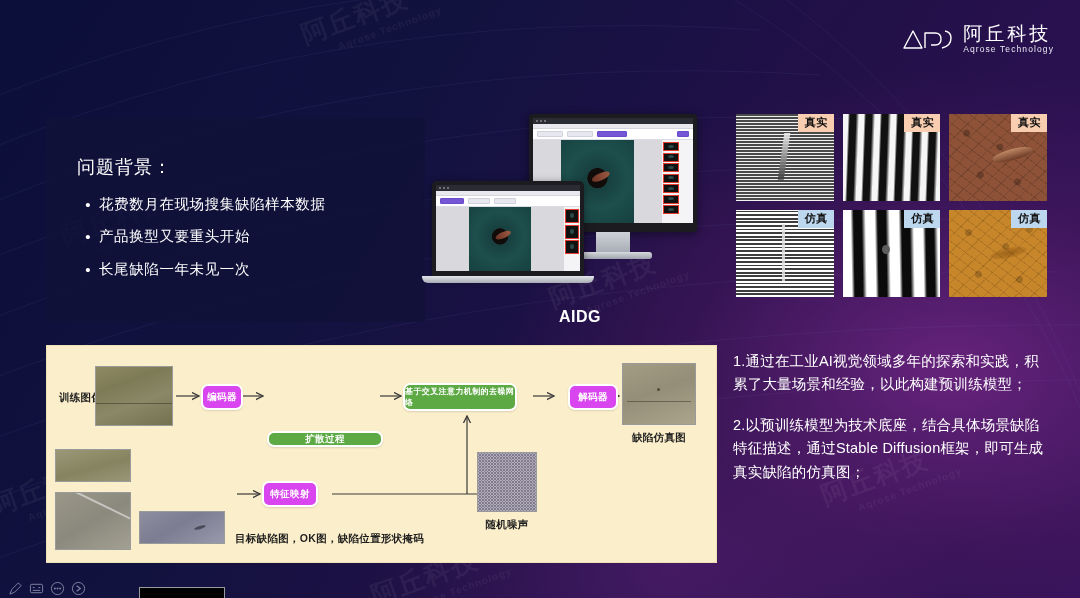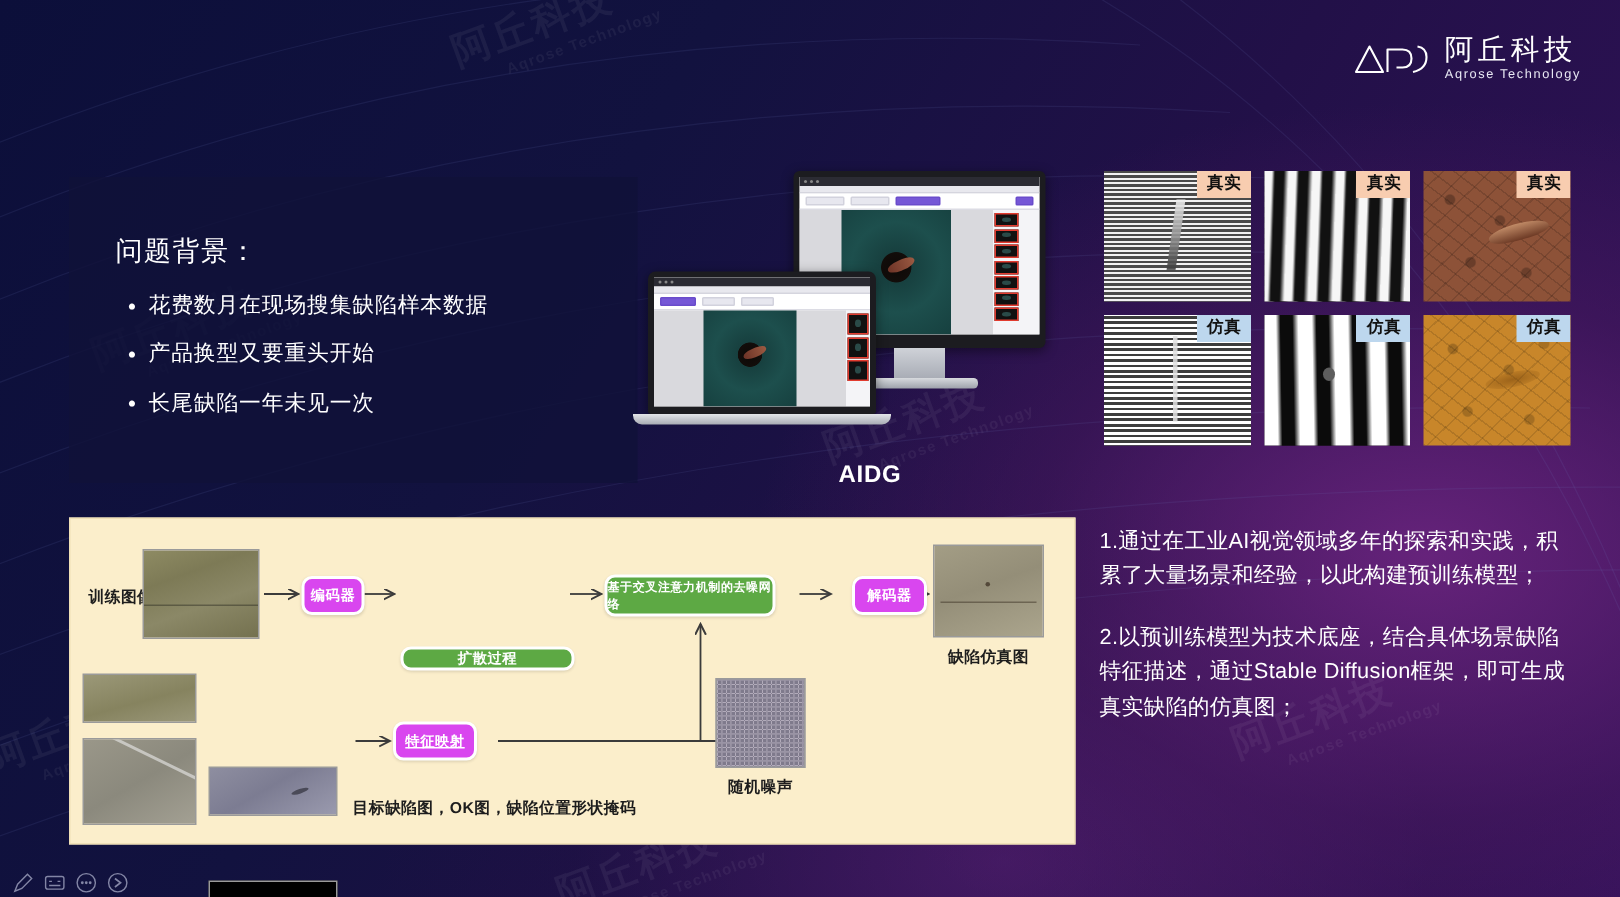--- a/index.html
+++ b/index.html
@@ -454,21 +454,21 @@
     </div>
     <div class="flow-label" style="left:575px; top:85px; width:74px; text-align:center;">缺陷仿真图</div>
 
     <div class="thumbbox mt-olive2" style="left:8px; top:103px; width:76px; height:33px;"></div>
     <div class="thumbbox mt-steel" style="left:92px; top:103px; width:86px; height:33px;"></div>
     <div class="thumbbox mt-gray" style="left:8px; top:146px; width:76px; height:58px;"></div>
     <div class="thumbbox mt-mask" style="left:92px; top:146px; width:86px; height:58px;">
       
     </div>
 
-    <div class="pill orange" style="left:215px; top:135px; width:56px; height:26px;text-decoration:underline;">特征映射</div>
+    <div class="pill orange" style="left:215px; top:135px; width:56px; height:26px;">特征映射</div>
 
     <div class="thumbbox mt-noise" style="left:430px; top:106px; width:60px; height:60px;"></div>
     <div class="flow-label" style="left:430px; top:172px; width:60px; text-align:center;">随机噪声</div>
 
     <div class="flow-label" style="left:188px; top:186px;">目标缺陷图，OK图，缺陷位置形状掩码</div>
   </div>
 
   <div class="rtext">
     <div class="rpara">1.通过在工业AI视觉领域多年的探索和实践，积累了大量场景和经验，以此构建预训练模型；</div>
     <div class="rpara">2.以预训练模型为技术底座，结合具体场景缺陷特征描述，通过Stable Diffusion框架，即可生成真实缺陷的仿真图；</div>

